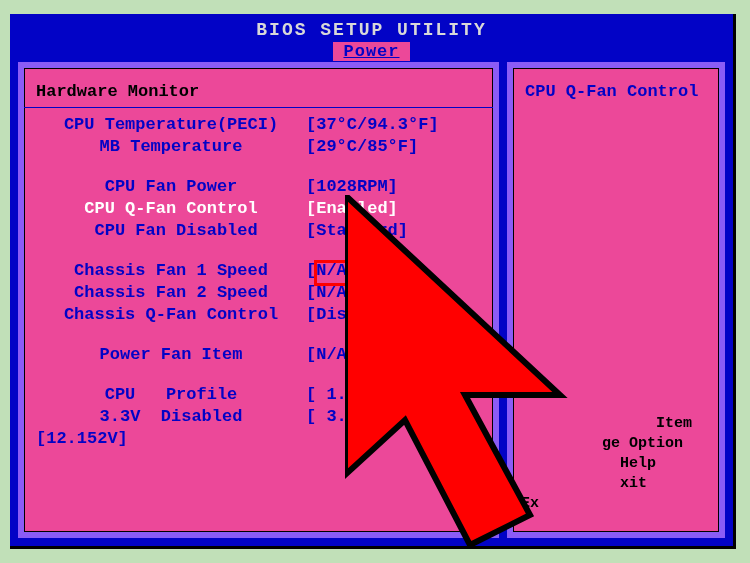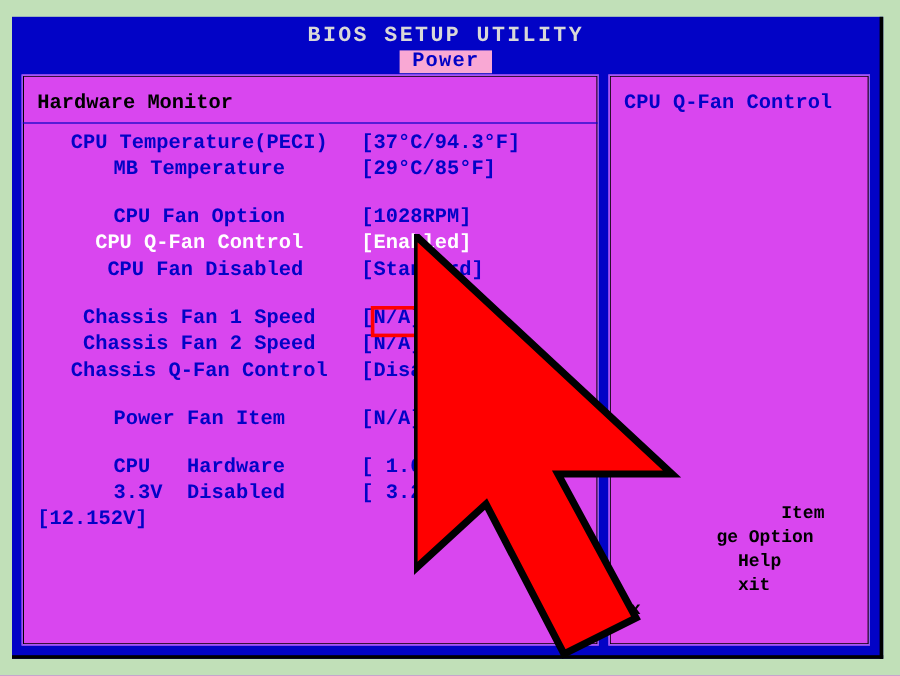--- a/index.html
+++ b/index.html
@@ -27,38 +27,39 @@
     padding: 6px 0 2px 0;
     font-size: 18px;
   }
   .tab-bar {
     text-align: center;
     height: 22px;
     position: relative;
   }
   .tab {
     display: inline-block;
-    background: #f9a8d4;
+    background: #ec4899;
     color: #0203c6;
     padding: 0 10px;
     font-size: 17px;
     letter-spacing: 1px;
+    text-decoration: underline;
   }
   .panels {
     position: absolute;
     top: 48px;
     left: 8px;
     right: 8px;
     bottom: 8px;
     display: flex;
     gap: 8px;
   }
   .panel {
-    background: #d946ef;
-    border: 1px solid #8b5cf6;
+    background: #ec4899;
+    border: 6px solid #8b5cf6;
     box-shadow: inset 0 0 0 1px #000;
     padding: 14px 12px;
     position: relative;
   }
   .panel.left { flex: 1; }
   .panel.right { width: 218px; }
   .section-title {
     color: #000;
     margin-bottom: 6px;
     font-size: 17px;
@@ -117,21 +118,21 @@
           <div class="row">
             <span class="label">CPU Temperature(PECI)</span>
             <span class="value">[37°C/94.3°F]</span>
           </div>
           <div class="row">
             <span class="label">MB Temperature</span>
             <span class="value">[29°C/85°F]</span>
           </div>
           <div class="gap"></div>
           <div class="row">
-            <span class="label">CPU Fan Option</span>
+            <span class="label">CPU Fan Power</span>
             <span class="value">[1028RPM]</span>
           </div>
           <div class="row selected">
             <span class="label">CPU Q-Fan Control</span>
             <span class="value">[Enabled]</span>
           </div>
           <div class="row">
             <span class="label"> CPU Fan Disabled</span>
             <span class="value">[Standard]</span>
           </div>
@@ -148,21 +149,21 @@
             <span class="label">Chassis Q-Fan Control</span>
             <span class="value">[Disabled]</span>
           </div>
           <div class="gap"></div>
           <div class="row">
             <span class="label">Power Fan Item</span>
             <span class="value">[N/A]</span>
           </div>
           <div class="gap"></div>
           <div class="row">
-            <span class="label">CPU   Hardware</span>
+            <span class="label">CPU   Profile</span>
             <span class="value">[ 1.096V]</span>
           </div>
           <div class="row">
             <span class="label">3.3V  Disabled</span>
             <span class="value">[ 3.296V]</span>
           </div>
           <div class="row">
             <span class="value">[12.152V]</span>
           </div>
         </div>

